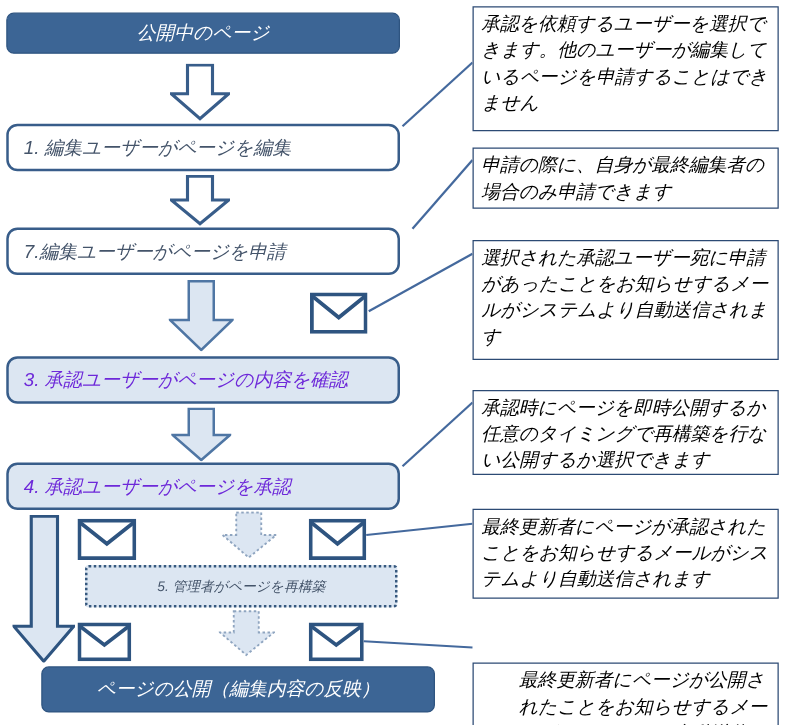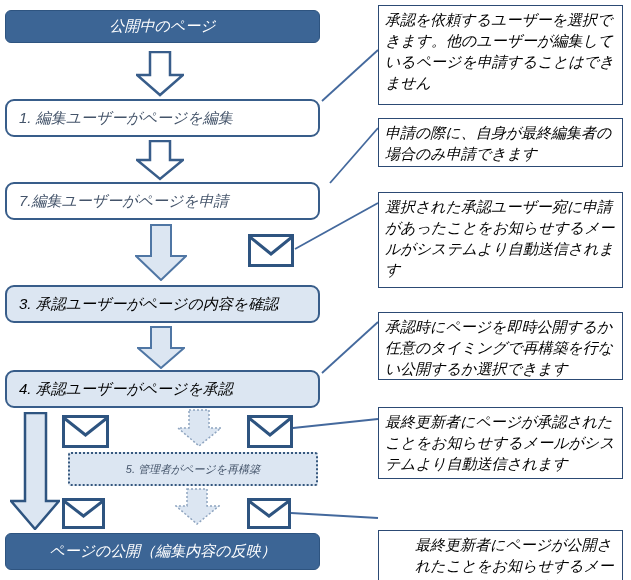--- a/index.html
+++ b/index.html
@@ -16,21 +16,21 @@
     border-radius:6px;color:#ffffff;font-size:15px;
     display:flex;align-items:center;justify-content:center;
   }
   .flow-white{
     left:5px;width:315px;background:#ffffff;border:2px solid #385D8A;
     border-radius:9px;color:#44546A;font-size:15px;
     display:flex;align-items:center;padding-left:12px;
   }
   .flow-light{
     left:5px;width:315px;background:#DCE6F2;border:2px solid #385D8A;
-    border-radius:9px;color:#000000;font-size:15px;
+    border-radius:9px;color:#6d28d9;font-size:15px;
     display:flex;align-items:center;padding-left:12px;
   }
   .flow-dotted{
     background:#DCE6F2;border:2px dotted #36587E;border-radius:3px;
     color:#44546A;font-size:11px;
     display:flex;align-items:center;justify-content:center;
   }
   
   .callout{
     left:378px;width:245px;background:#ffffff;border:1.5px solid #2C4A74;
@@ -146,21 +146,21 @@
     </svg>
   </div>
 
   <div class="abs" style="left:247px;top:498px;">
     <svg width="44" height="31" viewBox="0 0 44 31">
       <rect x="1.5" y="1.5" width="41" height="28" fill="#ffffff" stroke="#2E5480" stroke-width="3"></rect>
       <polyline points="2,3 22,18 42,3" fill="none" stroke="#2E5480" stroke-width="3"></polyline>
     </svg>
   </div>
 
-  <div class="abs flow-dark" style="top:533px;height:37px;">
+  <div class="abs flow-dark" style="top:533px;height:37px;margin-left:28px;">
     <span>ページの公開（編集内容の反映）</span>
   </div>
 
   <div class="abs callout" style="top:5px;height:100px;">
     <span>承認を依頼するユーザーを選択できます。他のユーザーが編集しているページを申請することはできません</span>
   </div>
 
   <div class="abs callout" style="top:118px;height:49px;">
     <span>申請の際に、自身が最終編集者の場合のみ申請できます</span>
   </div>

